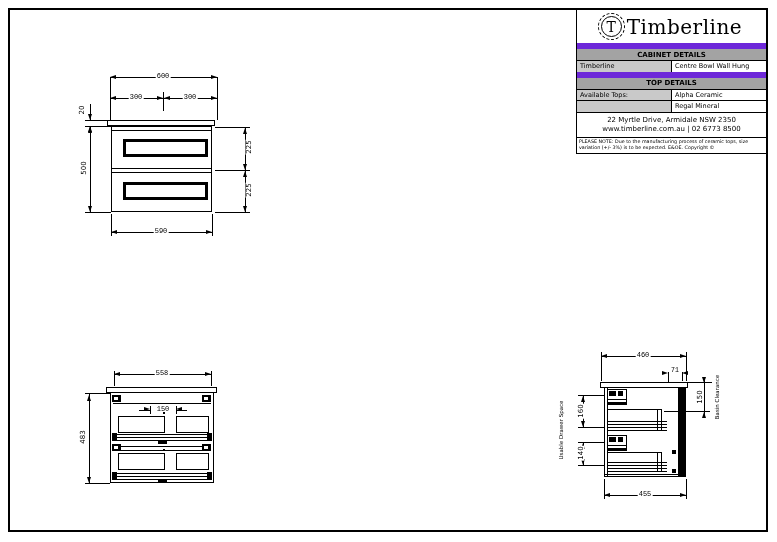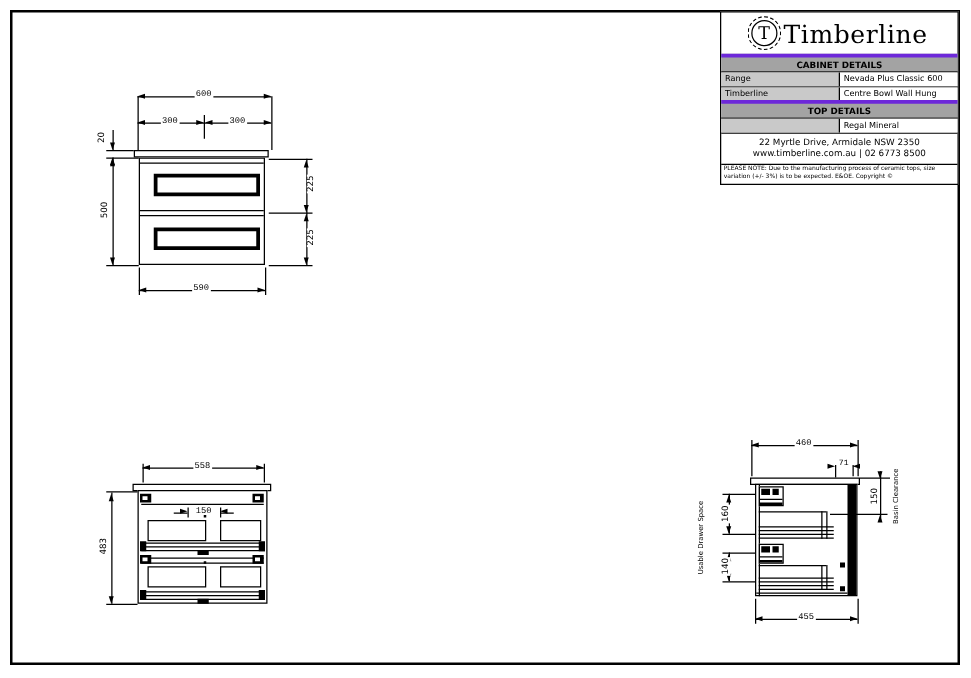--- a/index.html
+++ b/index.html
@@ -31,21 +31,21 @@
   .note-rot { position:absolute; font-size:5.5px; line-height:1; white-space:nowrap; transform: translate(-50%,-50%) rotate(-90deg); }
 
   
   .tblock { position:absolute; left:576px; top:9px; width:191px; background:#fff; border:1px solid #000; font-size:6.5px; }
   .tb-logo { height:33px; display:flex; align-items:center; justify-content:center; gap:5px; }
   .logo-circle { position:relative; width:21px; height:21px; border:1.5px solid #000; border-radius:50%;
                  display:flex; align-items:center; justify-content:center;
                  font-family:"DejaVu Serif", "Liberation Serif", serif; font-size:14px; }
   .logo-circle::before { content:""; position:absolute; inset:-4px; border:1px dashed #000; border-radius:50%; }
   .tb-brand { font-family:"DejaVu Serif", "Liberation Serif", serif; font-size:20px; letter-spacing:0.5px; }
-  .tb-header { border-top:3px solid #6d28d9; background:#a3a3a3; color:#000; font-weight:bold; text-align:center; font-size:7px; padding:1.5px 0; }
+  .tb-header { border-top:6px solid #6d28d9; background:#a3a3a3; color:#000; font-weight:bold; text-align:center; font-size:7px; padding:1.5px 0; }
   .tb-row { display:flex; border-top:1px solid #000; line-height:1; }
   .tb-row .l { width:95px; background:#c9c9c9; padding:2px 3px; border-right:1px solid #000; }
   .tb-row .r { flex:1; padding:2px 3px; background:#fff; }
   .tb-company { border-top:1px solid #000; text-align:center; padding:3px 2px; line-height:1.35; font-size:7px; }
   .tb-company .name { font-weight:bold; font-size:7.5px; }
   .tb-note { border-top:1px solid #000; font-size:4.8px; line-height:1.2; padding:1px 2px 2px 2px; }
 </style>
 </head>
 <body>
 
@@ -54,28 +54,28 @@
 
   <div class="tblock">
     <div class="tb-logo">
       <span class="logo-circle">
           <span>T</span>
         </span>
       <span class="tb-brand">Timberline</span>
     </div>
     <div class="tb-header">CABINET DETAILS</div>
     <div class="tb-row">
-      <div class="l">Range</div>
-      <div class="r">Nevada Plus Classic 600</div>
-    </div>
-    <div class="tb-row">
       <div class="l">Timberline</div>
       <div class="r">Centre Bowl Wall Hung</div>
     </div>
     <div class="tb-header">TOP DETAILS</div>
+    <div class="tb-row">
+      <div class="l">Available Tops:</div>
+      <div class="r">Alpha Ceramic</div>
+    </div>
     <div class="tb-row">
       <div class="l"></div>
       <div class="r">Regal Mineral</div>
     </div>
     <div class="tb-company">
       <div>22 Myrtle Drive, Armidale NSW 2350</div>
       <div>www.timberline.com.au  |  02 6773 8500</div>
     </div>
     <div class="tb-note">PLEASE NOTE: Due to the manufacturing process of ceramic tops, size variation (+/- 3%) is to be expected. E&amp;OE. Copyright ©</div>
   </div>

